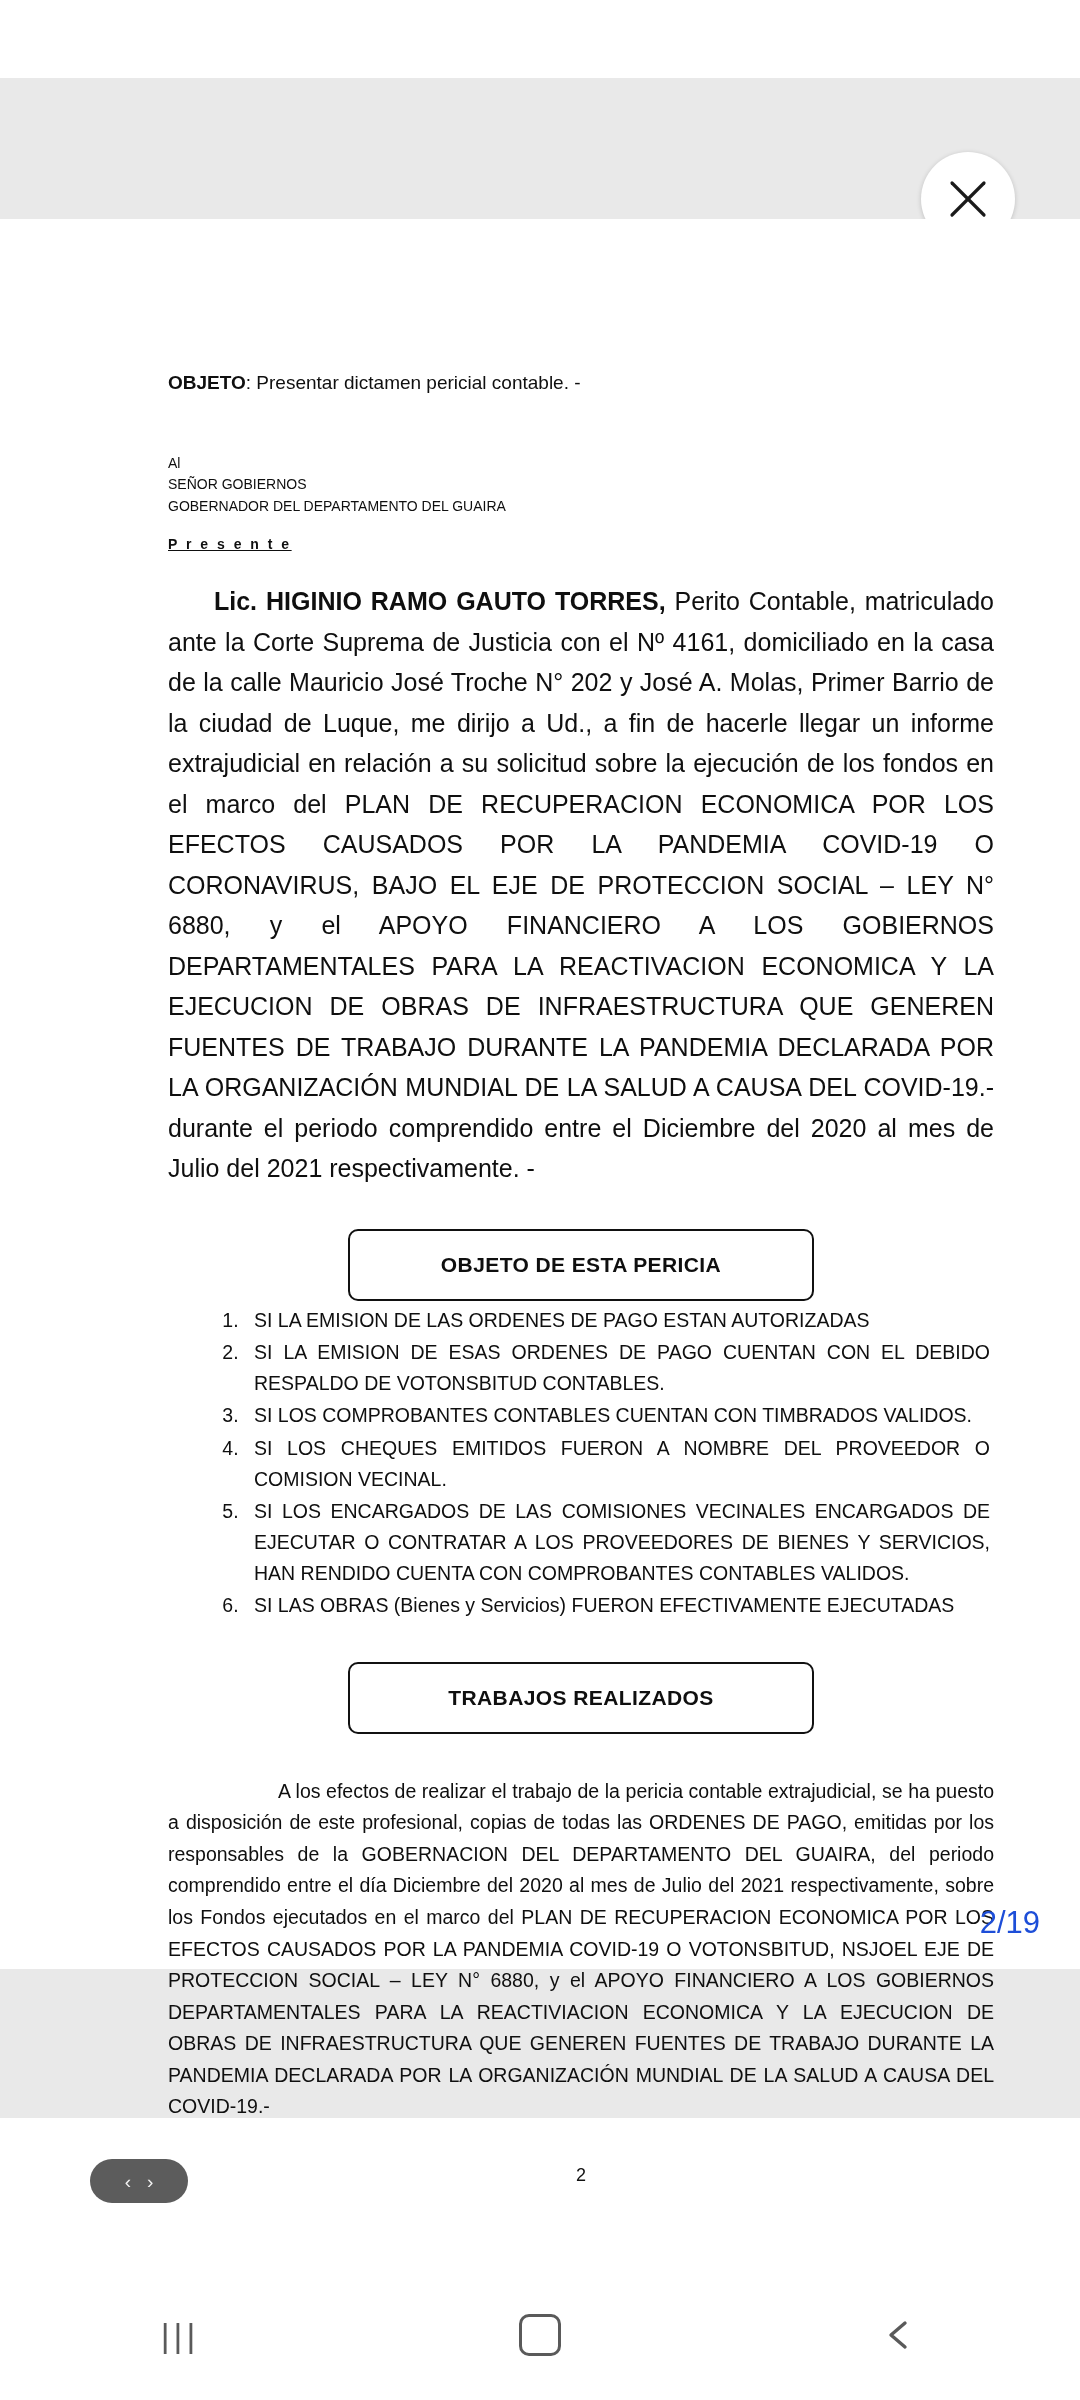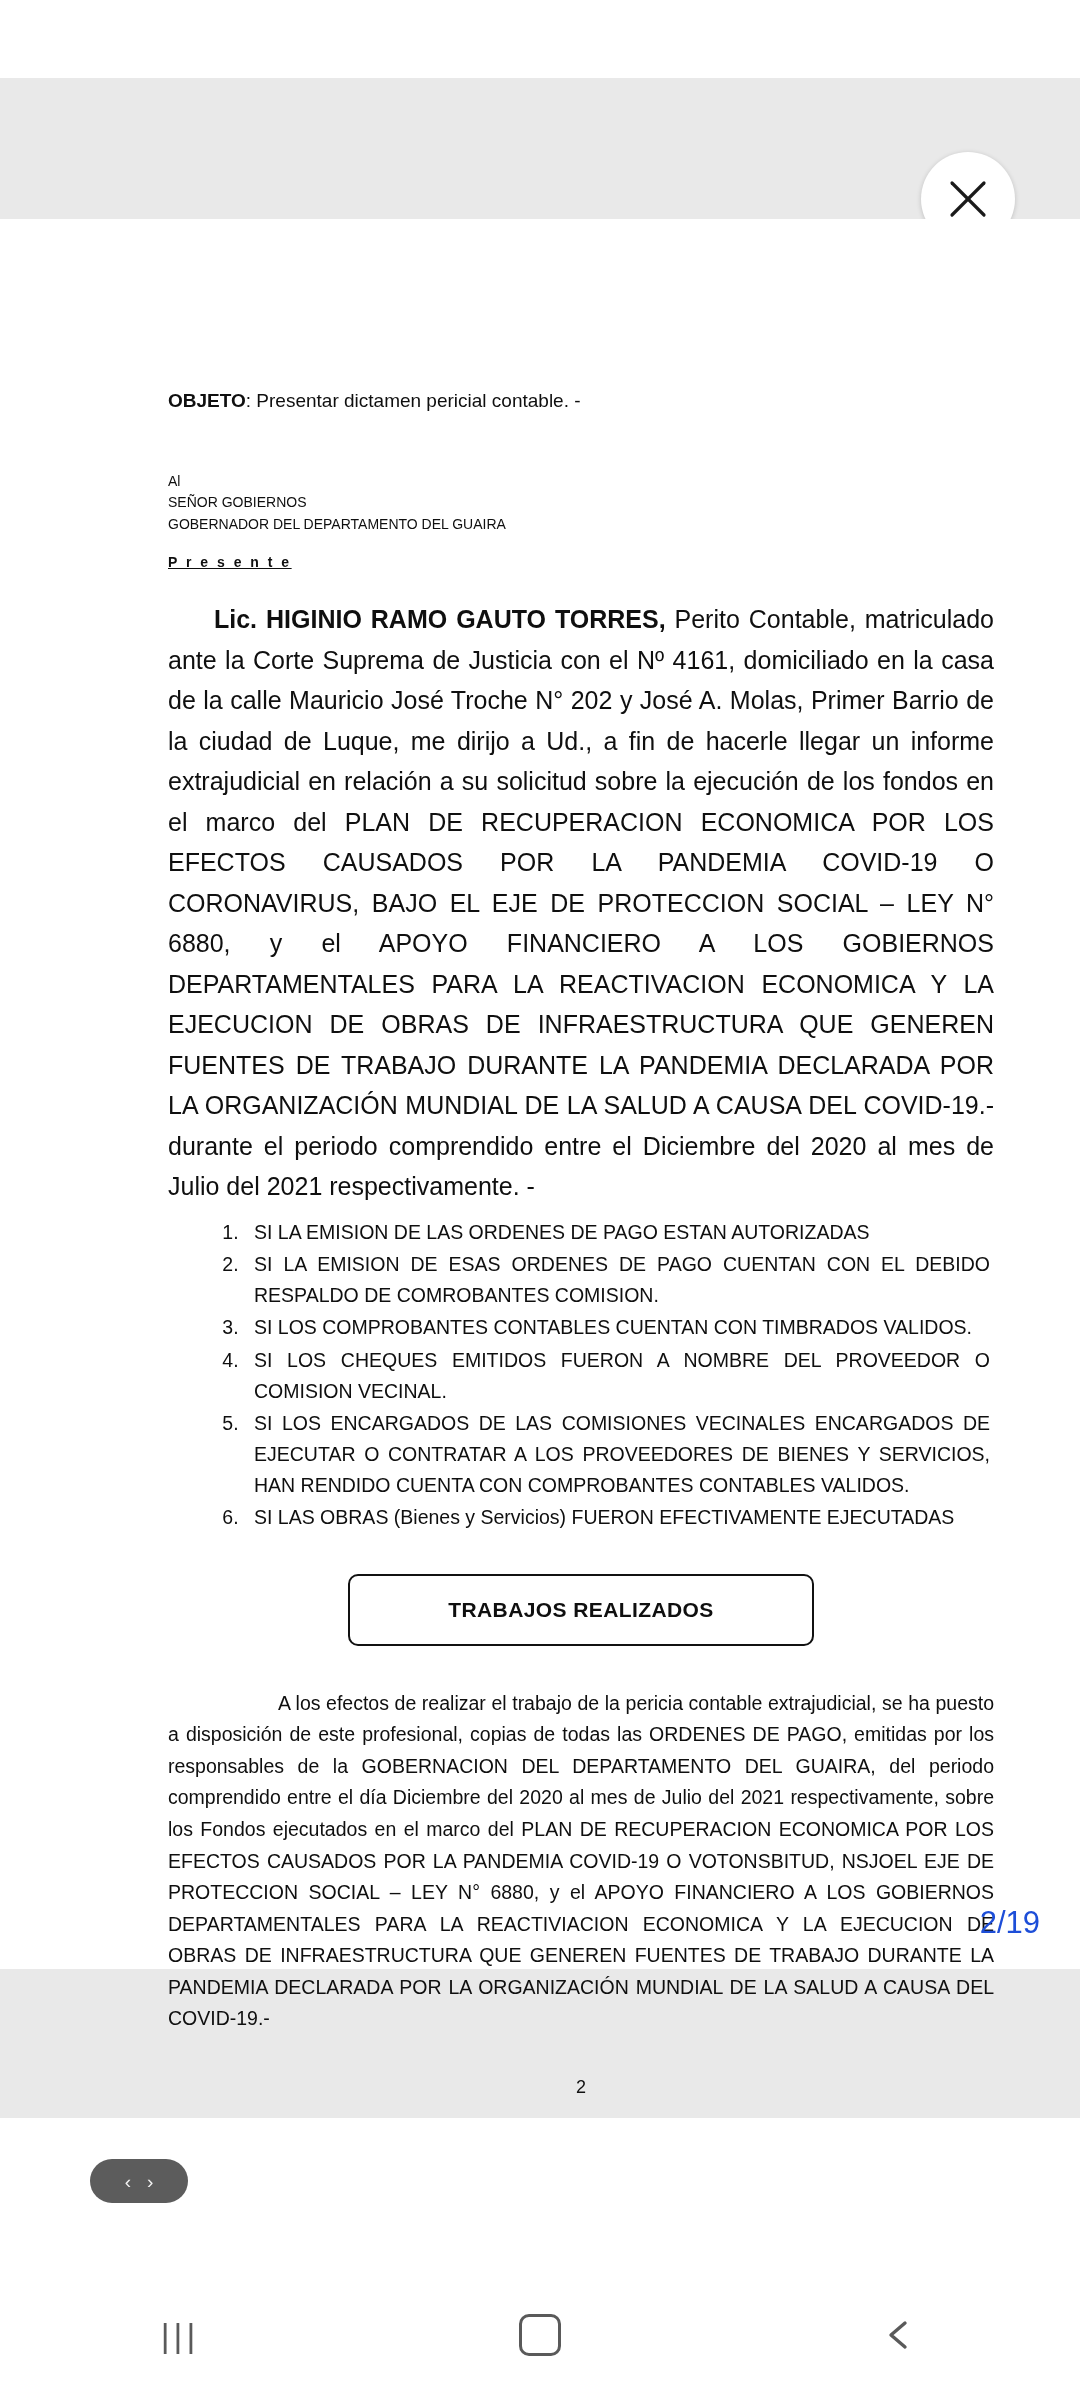--- a/index.html
+++ b/index.html
@@ -54,21 +54,21 @@
     position: absolute;
     top: 219px;
     left: 0;
     width: 1080px;
     height: 1750px;
     background: #ffffff;
   }
   .page-inner {
     position: absolute;
     left: 168px;
-    top: 168px;
+    top: 150px;
     width: 826px;
     color: #0f0f0f;
   }
   .objeto-line {
     font-size: 19px;
     line-height: 1.45;
     margin-bottom: 56px;
   }
   .objeto-line b { font-weight: bold; }
   .addr {
@@ -224,25 +224,26 @@
         <div>Al</div>
         <div>SEÑOR GOBIERNOS</div>
         <div>GOBERNADOR DEL DEPARTAMENTO DEL GUAIRA</div>
         <div><span class="presente">P r e s e n t e</span></div>
       </div>
 
       <p class="para">
         <span class="ind"></span><b>Lic. HIGINIO RAMO GAUTO TORRES,</b><span> Perito Contable, matriculado ante la Corte Suprema de Justicia con el Nº 4161, domiciliado en la casa de la calle Mauricio José Troche N° 202 y José A. Molas, Primer Barrio de la ciudad de Luque, me dirijo a Ud., a fin de hacerle llegar un informe extrajudicial en relación a su solicitud sobre la ejecución de los fondos en el marco  del PLAN DE RECUPERACION ECONOMICA POR LOS EFECTOS CAUSADOS POR LA PANDEMIA COVID-19 O CORONAVIRUS, BAJO EL EJE DE PROTECCION SOCIAL – LEY N° 6880, y el APOYO FINANCIERO A LOS GOBIERNOS DEPARTAMENTALES PARA LA REACTIVACION ECONOMICA Y LA EJECUCION DE OBRAS DE INFRAESTRUCTURA QUE GENEREN FUENTES DE TRABAJO DURANTE LA PANDEMIA DECLARADA POR LA ORGANIZACIÓN MUNDIAL DE LA SALUD A CAUSA  DEL COVID-19.- durante el periodo comprendido entre el Diciembre del 2020 al mes de Julio del 2021 respectivamente. -</span>
       </p>
 
+      <div class="heading-box">OBJETO DE ESTA PERICIA</div>
 
 
       <ol class="pericia">
         <li>SI LA EMISION DE LAS ORDENES DE PAGO ESTAN AUTORIZADAS</li>
-        <li>SI LA EMISION DE ESAS ORDENES DE PAGO CUENTAN CON EL DEBIDO RESPALDO DE COMROBANTES COMISION.</li>
+        <li>SI LA EMISION DE ESAS ORDENES DE PAGO CUENTAN CON EL DEBIDO RESPALDO DE VOTONSBITUD CONTABLES.</li>
         <li>SI LOS COMPROBANTES CONTABLES CUENTAN CON TIMBRADOS VALIDOS.</li>
         <li>SI LOS CHEQUES EMITIDOS FUERON A NOMBRE DEL PROVEEDOR O COMISION VECINAL.</li>
         <li>SI LOS ENCARGADOS DE LAS COMISIONES VECINALES ENCARGADOS DE EJECUTAR O CONTRATAR A LOS PROVEEDORES DE BIENES Y SERVICIOS, HAN RENDIDO CUENTA CON COMPROBANTES CONTABLES VALIDOS.</li>
         <li>SI LAS OBRAS (Bienes y Servicios) FUERON EFECTIVAMENTE EJECUTADAS</li>
       </ol>
 
       <div class="heading-box">TRABAJOS REALIZADOS</div>
 
       <p class="trabajos-para">
         <span class="ind"></span><span>A los efectos de realizar el trabajo de la pericia contable extrajudicial, se ha puesto a disposición de este profesional, copias de todas las ORDENES DE PAGO, emitidas por los responsables de la GOBERNACION DEL DEPARTAMENTO DEL GUAIRA, del periodo comprendido entre el día Diciembre del 2020 al mes de Julio del 2021 respectivamente, sobre los Fondos ejecutados en el marco del PLAN DE RECUPERACION ECONOMICA POR LOS EFECTOS CAUSADOS POR LA PANDEMIA COVID-19 O VOTONSBITUD, NSJOEL EJE DE PROTECCION SOCIAL – LEY N° 6880, y el APOYO FINANCIERO A LOS GOBIERNOS DEPARTAMENTALES PARA LA REACTIVIACION ECONOMICA Y LA EJECUCION DE OBRAS DE INFRAESTRUCTURA QUE GENEREN FUENTES DE TRABAJO DURANTE LA PANDEMIA DECLARADA POR LA ORGANIZACIÓN MUNDIAL DE LA SALUD A CAUSA  DEL COVID-19.-</span>

